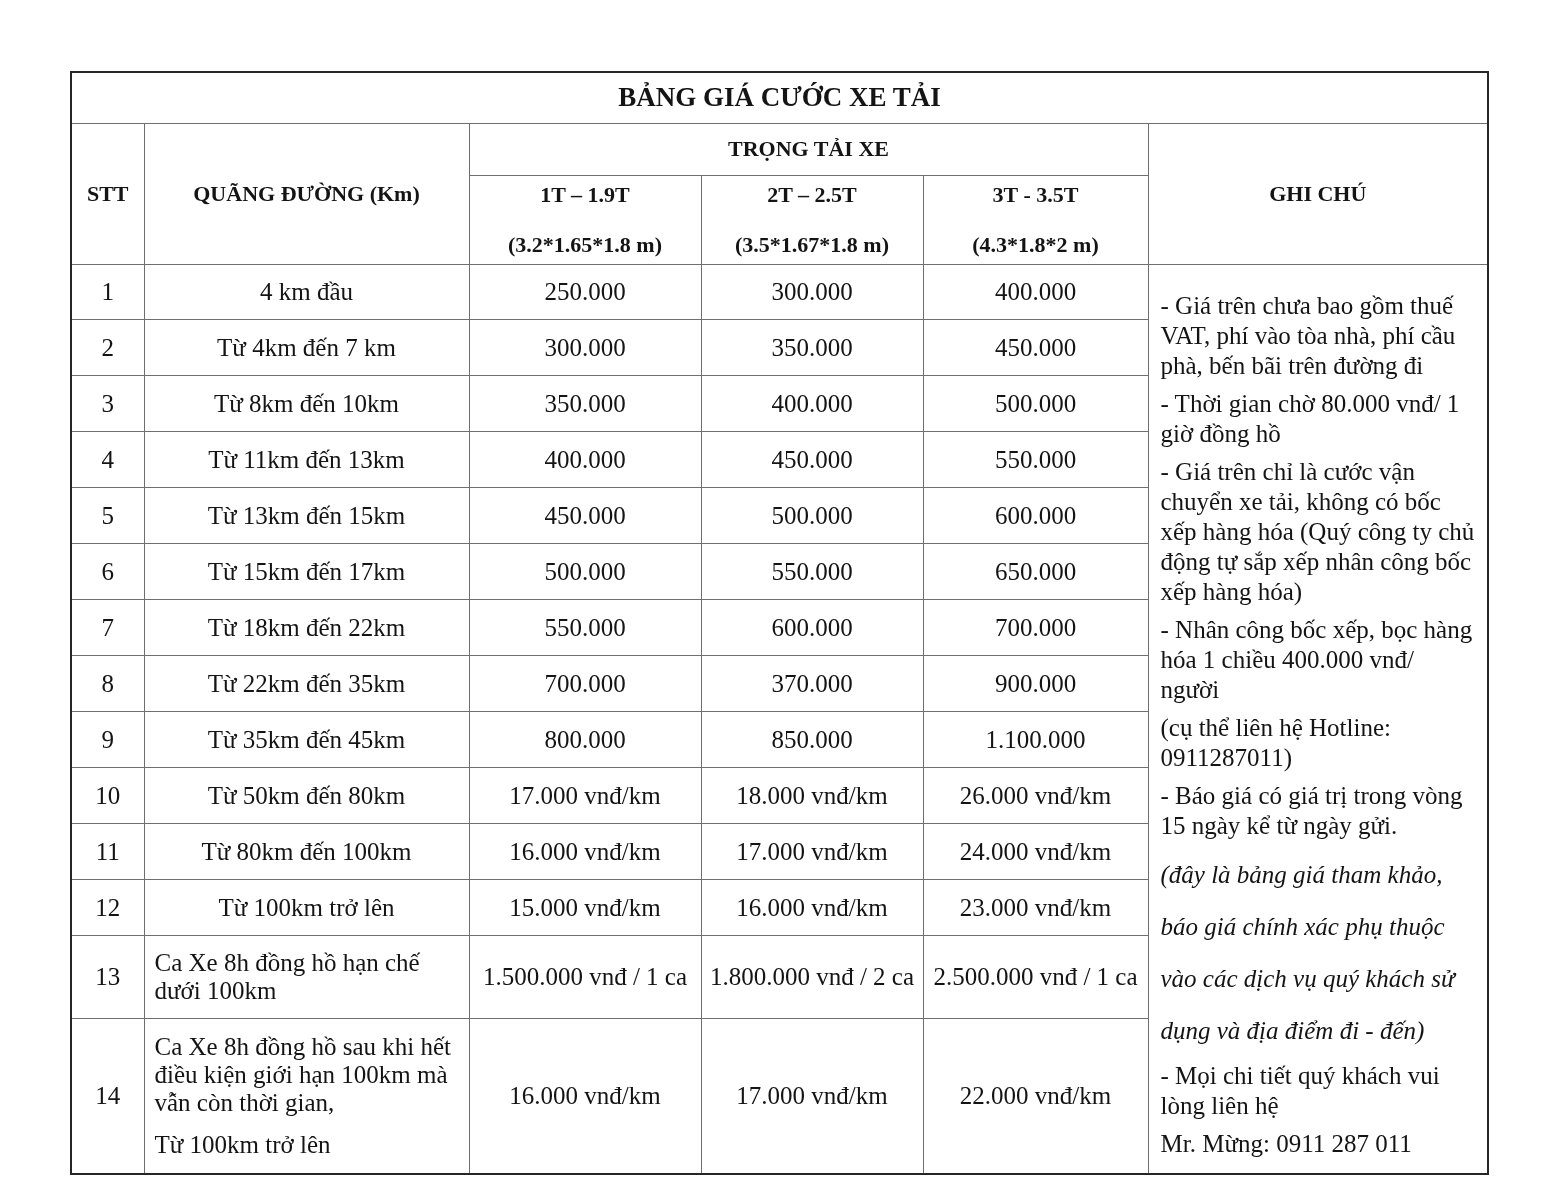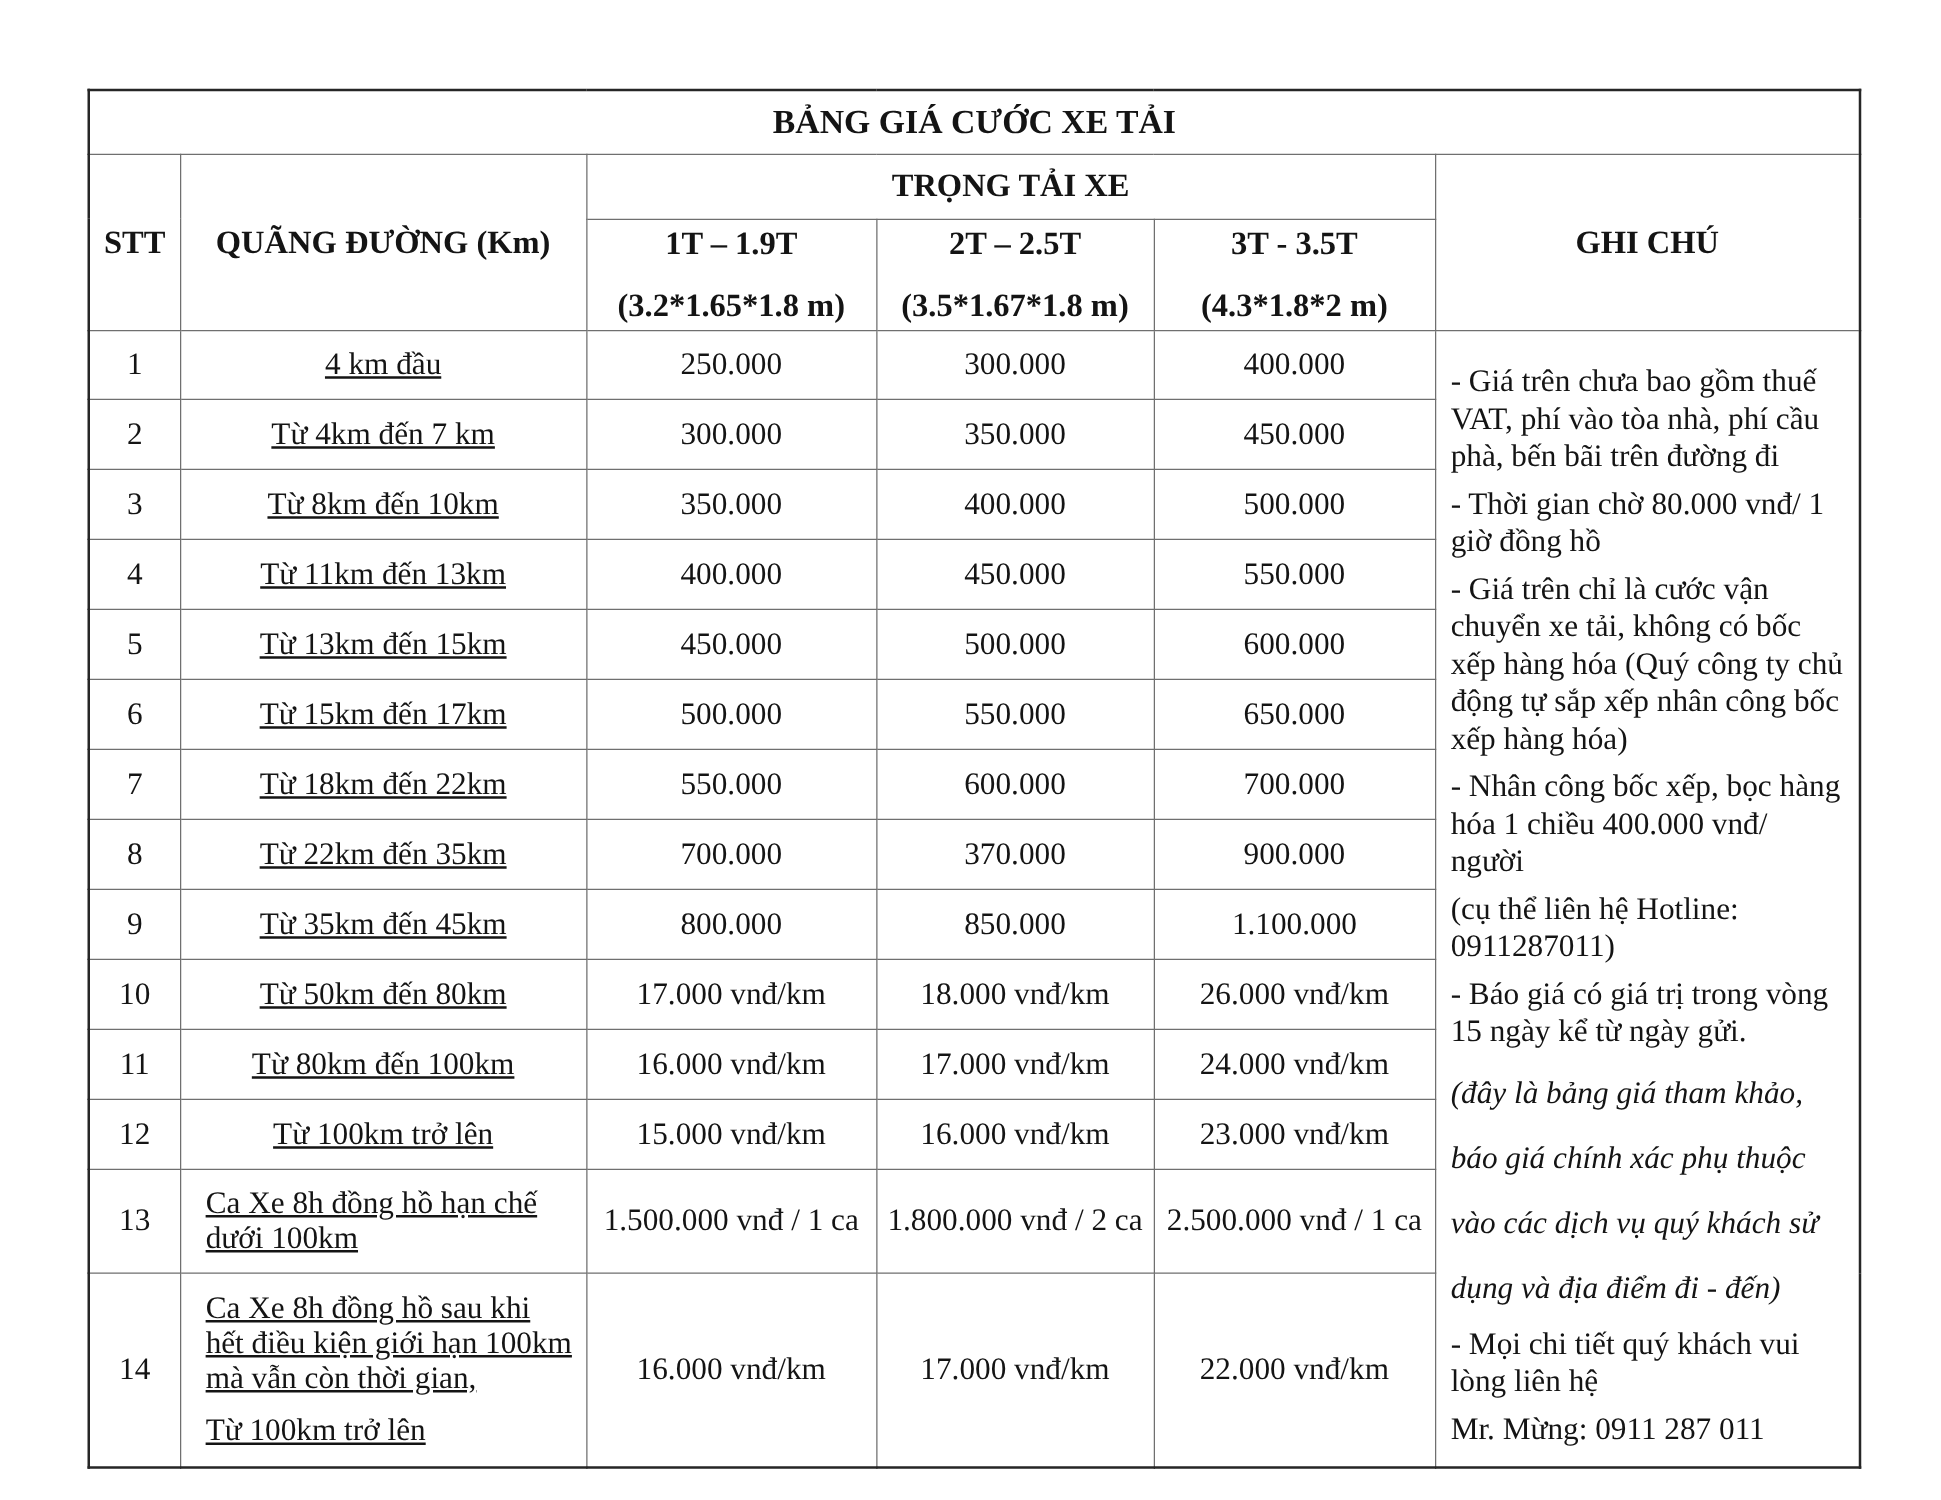--- a/index.html
+++ b/index.html
@@ -4,27 +4,27 @@
 <style>
   html,body{margin:0;padding:0;background:#ffffff;}
   body{width:1553px;height:1200px;font-family:"Liberation Serif","DejaVu Serif",serif;color:#141414;}
   .page{position:relative;width:1536px;height:1200px;background:#fff;overflow:hidden;}
   table.price-table{position:absolute;left:70px;top:71px;width:1417px;border-collapse:collapse;table-layout:fixed;border:2px solid #262626;}
   td{border:1.5px solid #6f6f6f;font-size:25px;padding:2px 6px;vertical-align:middle;overflow:hidden;}
   tr.title-row{height:51px;}
   .title-cell{font-weight:bold;font-size:27px;text-align:center;}
   tr.hdr-row1{height:52px;}
   tr.hdr-row2{height:89px;}
-  .hdr{font-weight:bold;text-align:center;font-size:26px;}
+  .hdr{font-weight:bold;text-align:center;font-size:22px;}
   .subhdr{line-height:26px;}
   .lc-range{margin-bottom:24px;}
   .stt-cell{text-align:center;}
   .route-cell{text-align:center;}
-  .route-cell.left{text-align:left;padding-left:20px;padding-right:8px;}
-  .route-p{margin:0;text-decoration:underline;}
+  .route-cell.left{text-align:left;padding-left:10px;padding-right:8px;}
+  .route-p{margin:0;}
   .route-p + .route-p{margin-top:14px;}
   .price-cell{text-align:center;padding:2px 4px;}
   .notes-cell{vertical-align:top;text-align:left;padding:26px 10px 6px 12px;line-height:30px;}
   .notes-p{margin:0 0 8px 0;}
   .notes-p.italic{font-style:italic;line-height:52px;margin:4px 0 4px 0;}
 </style>
 </head>
 <body>
 
 <div class="page">

